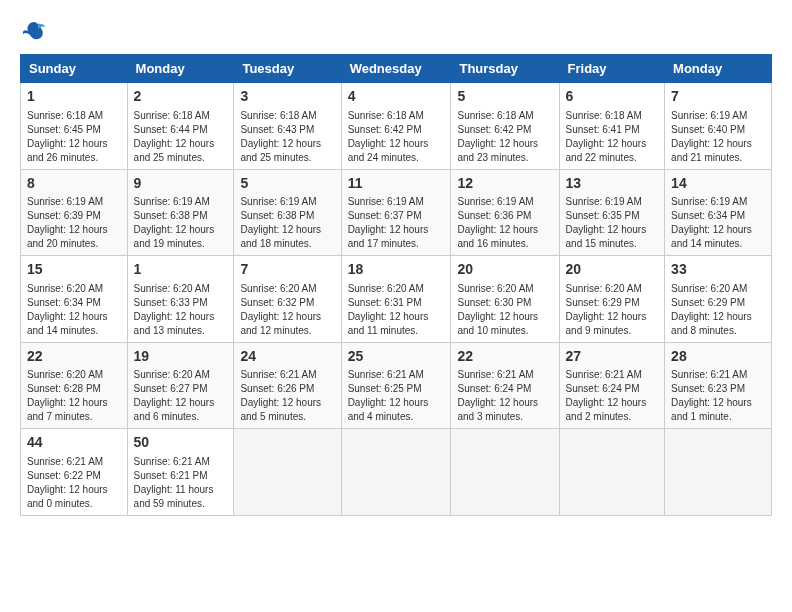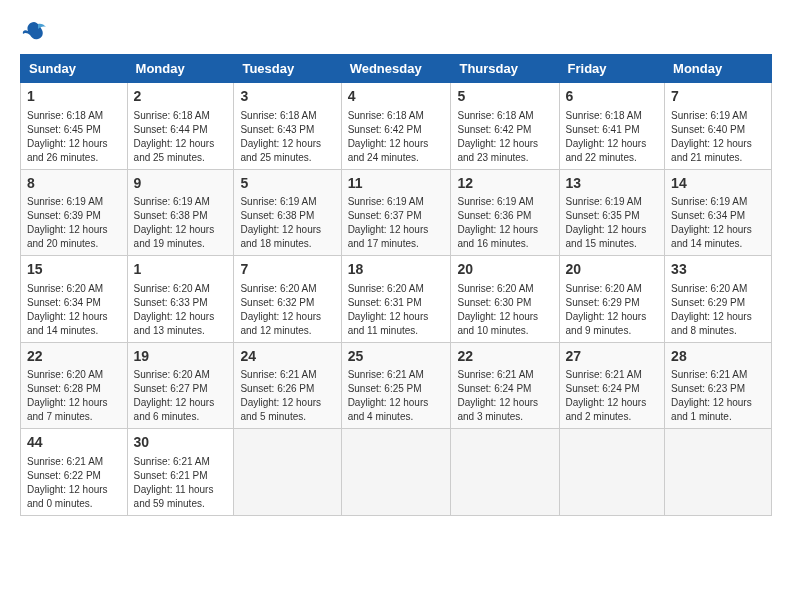--- a/index.html
+++ b/index.html
@@ -334,21 +334,21 @@
         </tr>
         <tr class="week-row">
           <td>
             <span class="day-num">44</span>
             <div class="day-info" style="white-space: pre-line;">Sunrise: 6:21 AM
 Sunset: 6:22 PM
 Daylight: 12 hours
 and 0 minutes.</div>
           </td>
           <td>
-            <span class="day-num">30</span>
+            <span class="day-num">50</span>
             <div class="day-info" style="white-space: pre-line;">Sunrise: 6:21 AM
 Sunset: 6:21 PM
 Daylight: 11 hours
 and 59 minutes.</div>
           </td>
           <td class="empty"></td>
           <td class="empty"></td>
           <td class="empty"></td>
           <td class="empty"></td>
           <td class="empty"></td>

